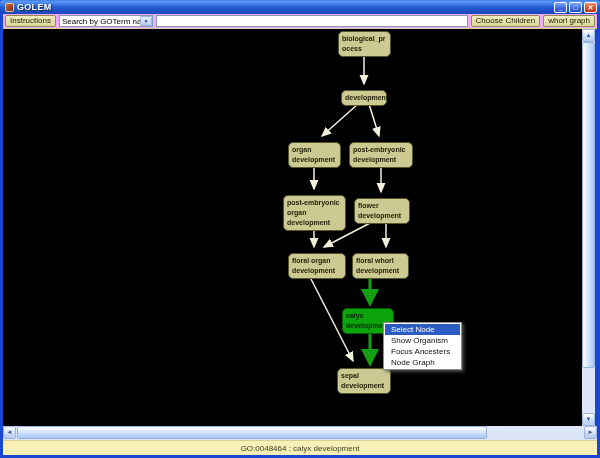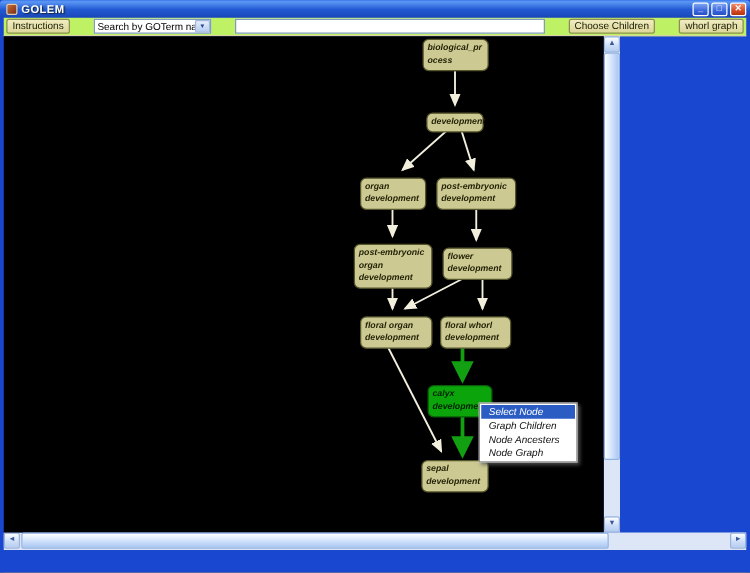--- a/index.html
+++ b/index.html
@@ -24,40 +24,40 @@
   .win-controls { margin-left:auto; display:flex; gap:2px; }
   .win-btn {
     width:13px; height:11px; border:1px solid #fff; border-radius:2px;
     font-size:7px; line-height:9px; text-align:center; color:#fff; font-weight:bold;
     background:linear-gradient(180deg,#7ea4f2 0%,#3b66dd 60%,#2a50c4 100%);
   }
   .win-btn.close { background:linear-gradient(180deg,#f09070 0%,#d8502a 55%,#b93312 100%); }
 
   
   .toolbar {
-    height:15px; background:#bef264; display:flex; align-items:center;
-    padding:0 2px; gap:19px; border-bottom:1px solid #d8d4a4;
+    height:15px; background:#f0abfc; display:flex; align-items:center;
+    padding:0 2px; gap:3px; border-bottom:1px solid #d8d4a4;
   }
   .xp-btn {
     height:12px; background:linear-gradient(180deg,#efecc0,#ddd79c);
     border:1px solid #8f8c58; border-radius:2px; font-size:8px; line-height:10px;
     padding:0 4px; color:#1a1a00; white-space:nowrap; cursor:default;
   }
   .combo { height:12px; width:94px; background:#fff; border:1px solid #7f9db9; display:flex; align-items:center; }
   .combo-value { flex:1; font-size:8px; padding-left:2px; color:#000; white-space:nowrap; overflow:hidden; }
   .combo-arrow {
     width:12px; height:10px; background:linear-gradient(180deg,#e6eefb,#b8cdf0);
     border:1px solid #9cb7e0; border-radius:1px; margin-right:0px;
     font-size:5px; line-height:9px; text-align:center; color:#20448c;
   }
   .search-input { flex:1; height:12px; border:1px solid #7f9db9; background:#fff; font-size:8px; padding:0 2px; }
 
   
   .main { display:flex; height:397px; }
-  .canvas { position:relative; width:480px; height:397px; background:#000; overflow:hidden;font-style:italic; }
+  .canvas { position:relative; width:579px; height:397px; background:#000; overflow:hidden; }
   .edges { position:absolute; left:0; top:0; }
 
   .node {
     position:absolute; background:#cdc992; border:1px solid #55552c; border-radius:5px;
     color:#1f1f04; font-size:7px; font-weight:bold; line-height:10px;
     padding:2px 3px; white-space:pre-line;
   }
   .node.selected { background:#0ba50b; border-color:#0a5c0a; color:#002000; }
 
   
@@ -165,22 +165,22 @@
 development</div>
       <div class="node" style="left:349px; top:224px; width:57px;">floral whorl
 development</div>
       <div class="node selected" style="left:339px; top:279px; width:52px;">calyx
 development</div>
       <div class="node" style="left:334px; top:339px; width:54px;">sepal
 development</div>
 
       <div class="ctx">
         <div class="ctx-item selected">Select Node</div>
-        <div class="ctx-item">Graph Children</div>
-        <div class="ctx-item">Node Ancesters</div>
+        <div class="ctx-item">Show Organism</div>
+        <div class="ctx-item">Focus Ancesters</div>
         <div class="ctx-item">Node Graph</div>
       </div>
     </div>
 
     <div class="vscroll">
       <div class="scroll-btn">▲</div>
       <div class="vtrack">
         <div class="vthumb"></div>
       </div>
       <div class="scroll-btn">▼</div>
@@ -188,14 +188,17 @@
   </div>
 
   <div class="hscroll">
     <div class="scroll-btn">◄</div>
     <div class="htrack">
       <div class="hthumb"></div>
     </div>
     <div class="scroll-btn">►</div>
   </div>
 
+  <div class="statusbar">
+    <span>GO:0048464 : calyx development</span>
+  </div>
 
 </div>
 
 </body></html>

